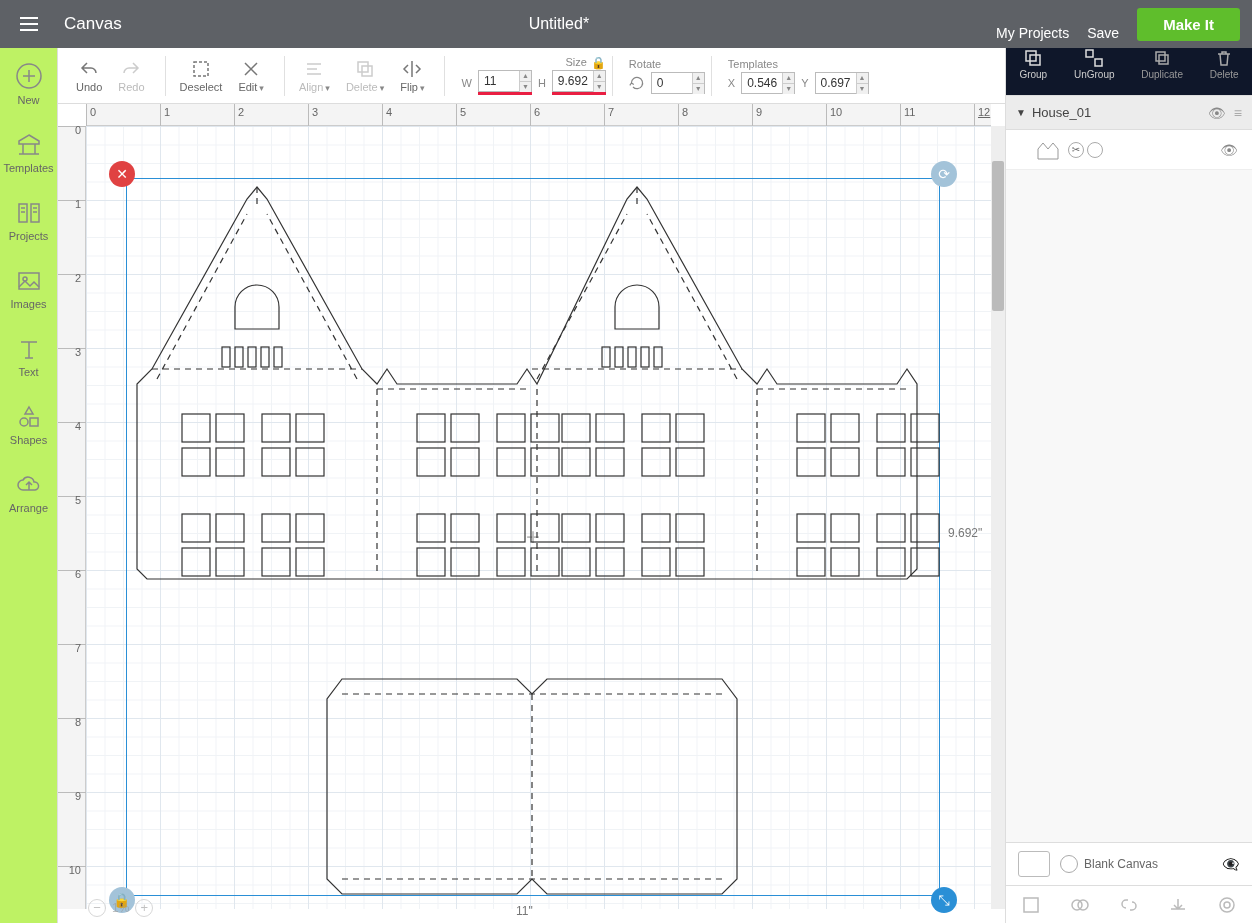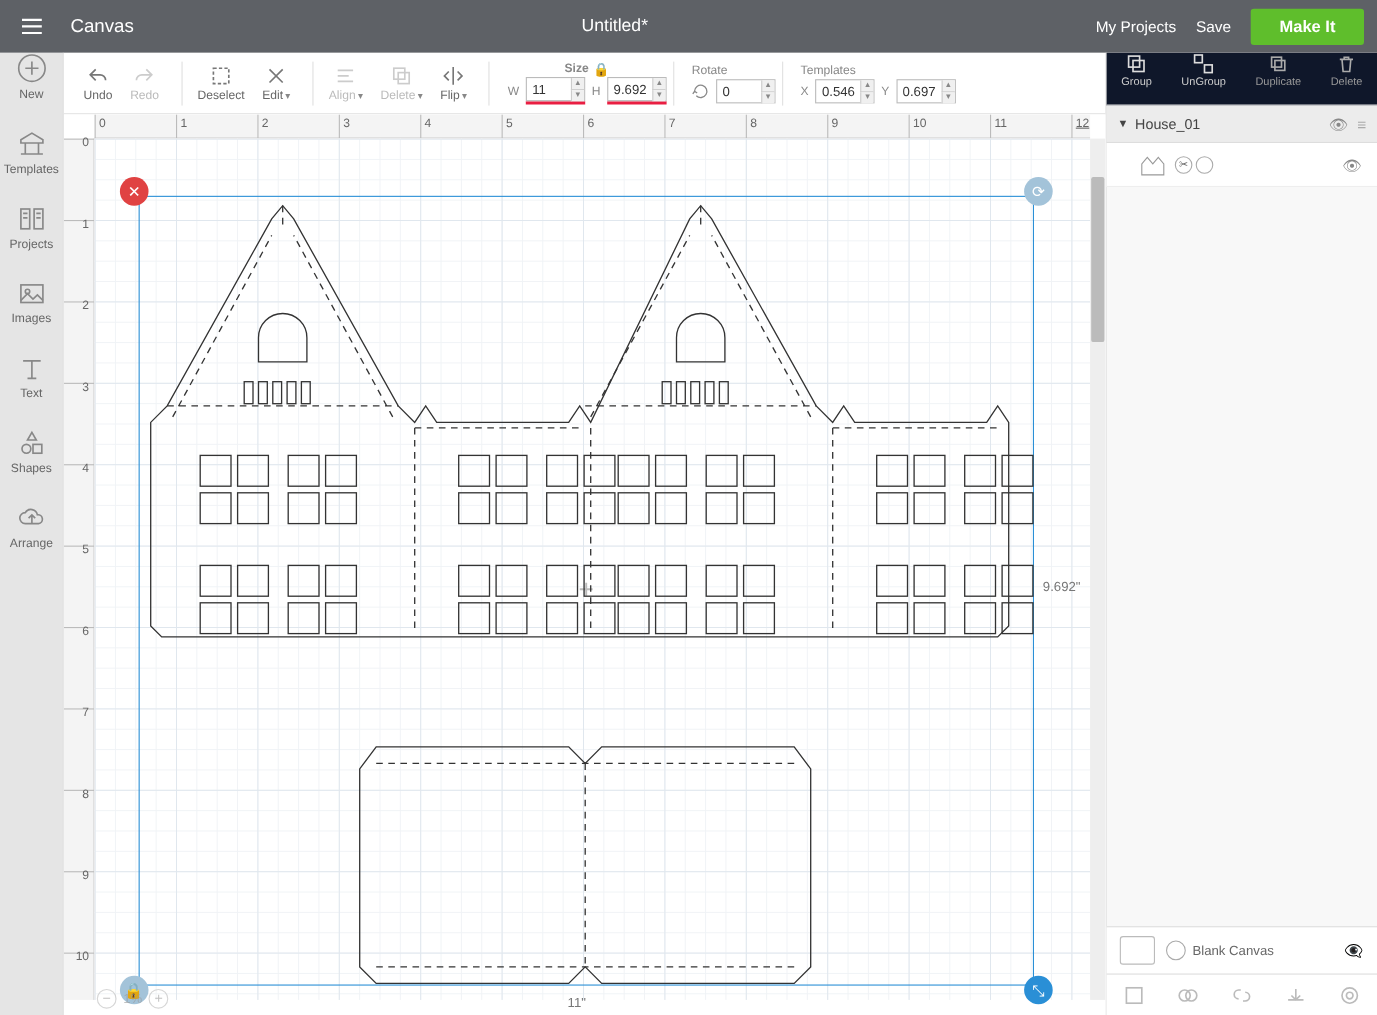--- a/index.html
+++ b/index.html
@@ -4,26 +4,26 @@
 <style>
 * { box-sizing: border-box; margin: 0; padding: 0; font-family: -apple-system, Helvetica, Arial, sans-serif; }
 body { width: 1252px; height: 923px; overflow: hidden; background: #fff; color: #333; }
 
 
 .topbar { height: 48px; background: #5e6166; display: flex; align-items: center; color: #fff; }
 .hamburger { width: 58px; height: 48px; display:flex; align-items:center; justify-content:center; cursor:pointer;}
 .hamburger svg { width:24px; height:24px; }
 .top-title { font-size: 17px; padding-left: 6px; }
 .top-center { flex:1; text-align:center; font-size:16px; }
-.top-right { display:flex; align-items:center; gap:18px; padding-right:12px; font-size:14px;}
+.top-right { display:flex; align-items:flex-end; gap:18px; padding-right:12px; font-size:14px;}
 .top-link { cursor:pointer; }
 .make-btn { background:#5fbe2c; color:#fff; border:none; border-radius:3px; padding:8px 26px; font-size:15px; font-weight:600; cursor:pointer;}
 
 
-.leftrail { position:absolute; top:48px; left:0; width:58px; bottom:0; background:#e5e5e5; border-right:1px solid #ddd; padding-top:0;}
+.leftrail { position:absolute; top:48px; left:0; width:58px; bottom:0; background:#bef264; border-right:1px solid #ddd; padding-top:14px;}
 .rail-item { display:flex; flex-direction:column; align-items:center; gap:4px; margin-bottom:26px; color:#666; font-size:11px; cursor:pointer;}
 .rail-item svg { width:26px; height:26px; stroke:#888; fill:none; stroke-width:1.5;}
 .rail-item.new svg { width:28px; height:28px;}
 
 
 .toolbar { position:absolute; top:48px; left:58px; right:247px; height:56px; background:#fff; border-bottom:1px solid #ddd; display:flex; align-items:center; padding:0 10px;}
 .tb-group { display:flex; align-items:center; margin-right:6px; }
 .tb-item { display:flex; flex-direction:column; align-items:center; font-size:11px; color:#666; margin:0 8px; cursor:pointer;}
 .tb-item.disabled { color:#bbb; }
 .tb-item svg { width:20px; height:20px; stroke:#777; fill:none; stroke-width:1.5; margin-bottom:2px;}
@@ -222,21 +222,21 @@
     <div class="tb-item">
         <svg viewBox="0 0 20 20">
           <path d="M10 2v16M6 6L2 10l4 4M14 6l4 4-4 4"></path>
         </svg>
         <span class="dd-caret">Flip</span>
       </div>
   </div>
   <div class="tb-sep"></div>
 
   <div class="field-block">
-    <div style="display:flex; justify-content:center;font-weight:bold;">
+    <div style="display:flex; justify-content:flex-end;">
         <span>Size</span>
         <span class="lock-icon">🔒</span>
       </div>
     <div class="field-row">
       <span class="field-lbl">W</span>
       <div class="spin red-under">
           <input value="11" style="">
           <div class="arrows">
             <span>▲</span>
             <span>▼</span>

